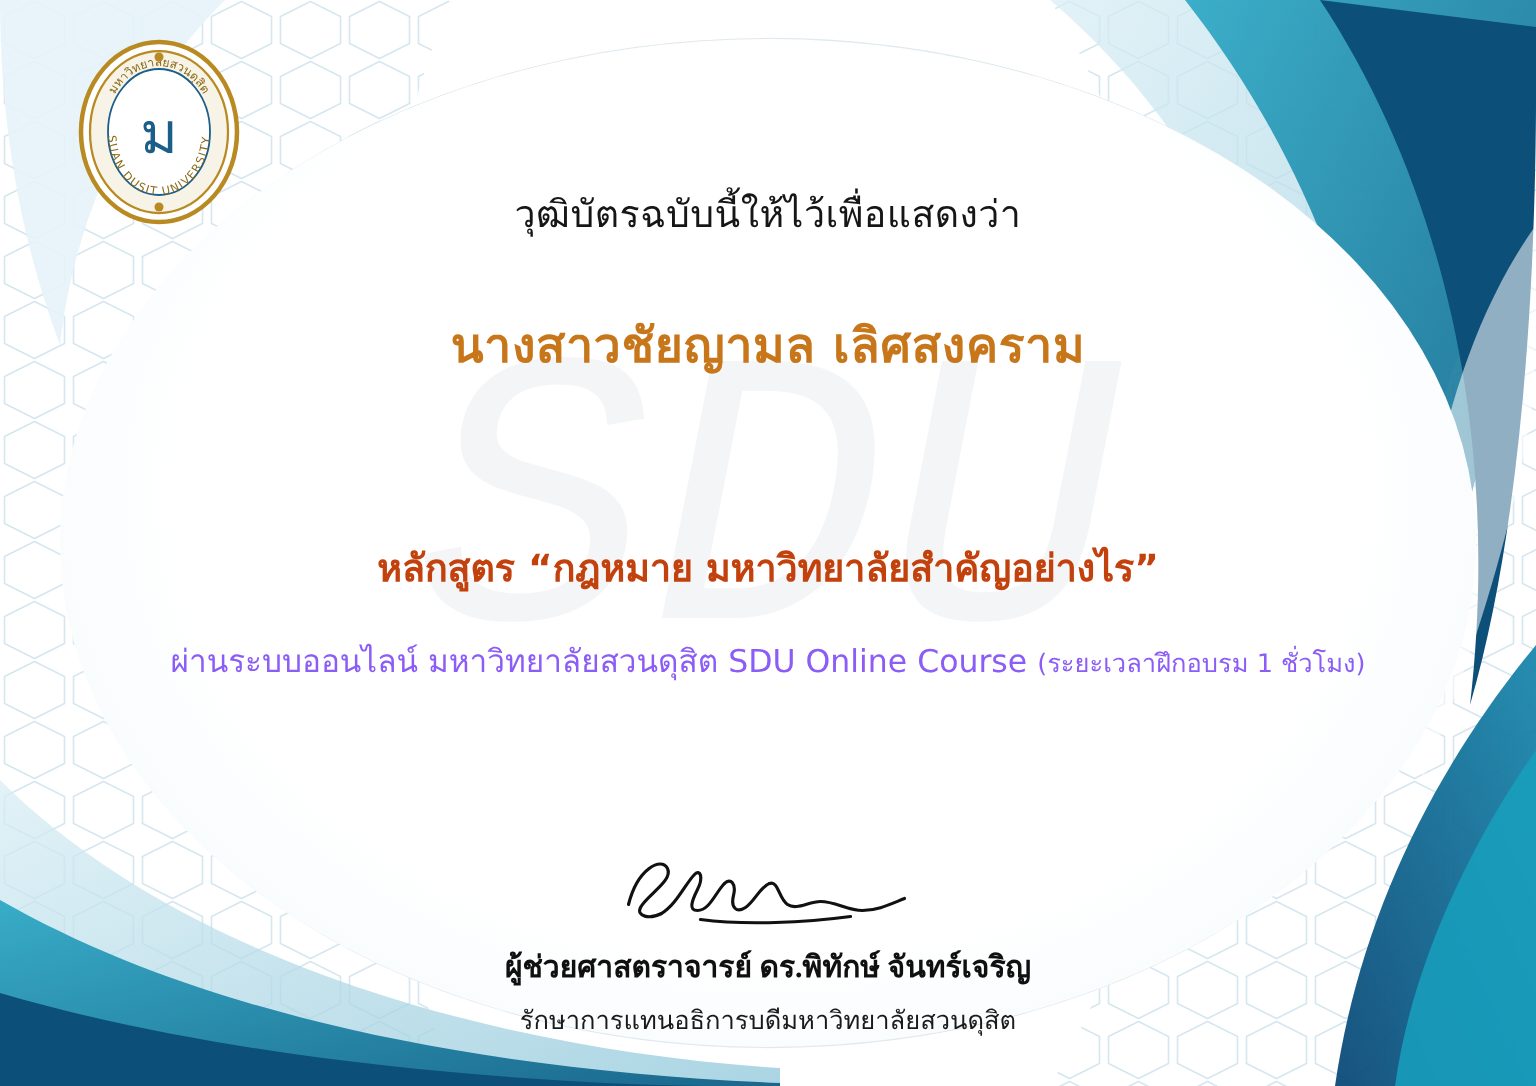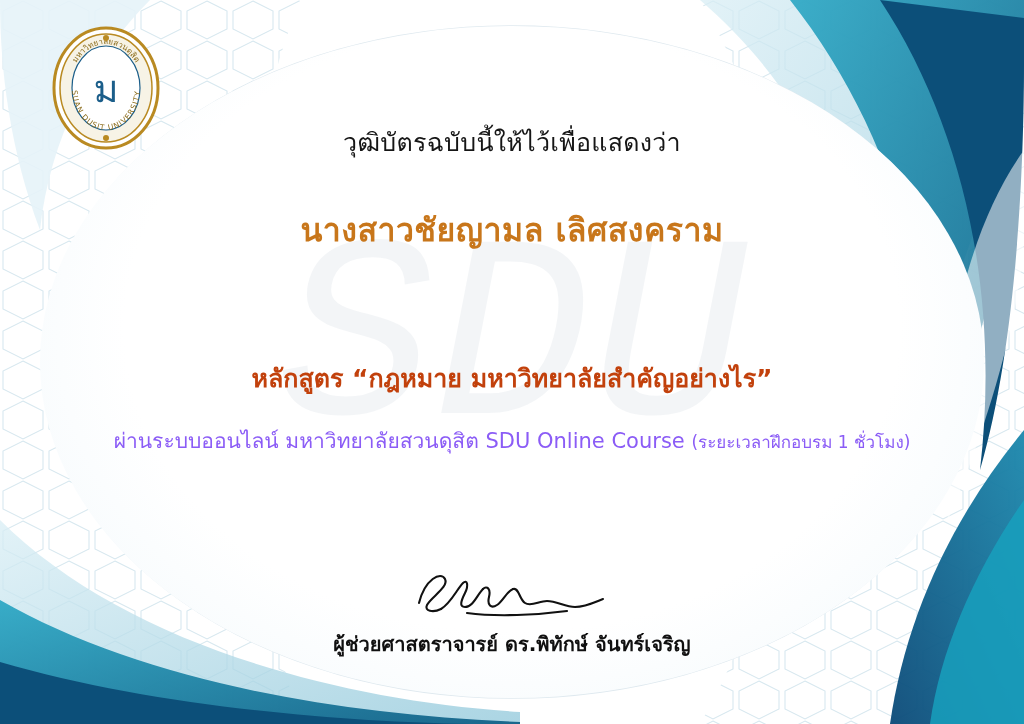--- a/index.html
+++ b/index.html
@@ -142,20 +142,21 @@
     height: 58px;
     display: flex;
     align-items: center;
     justify-content: center;
   }
   .signer-name {
     margin-top: 4px;
     font-size: 20px;
     font-weight: bold;
     color: #101010;
+    font-family: Liberation Serif, serif;
   }
   .signer-title {
     margin-top: 6px;
     font-size: 17px;
     color: #1a1a1a;
   }
 </style>
 </head>
 <body>
 
@@ -252,16 +253,17 @@
           <g fill="none" stroke="#111111" stroke-width="2.1" stroke-linecap="round" stroke-linejoin="round">
             <path d="M12 36 C18 12 34 4 38 12 C42 20 24 30 20 38 C17 44 26 46 34 42"></path>
             <path d="M34 42 C44 36 50 22 56 16 C60 12 62 18 58 26 C54 34 52 40 58 40 C66 40 70 28 76 22"></path>
             <path d="M76 22 C80 18 84 22 82 30 C80 38 84 42 90 38 C96 34 100 24 106 22"></path>
             <path d="M106 22 C112 20 112 32 118 36 C124 40 132 34 140 34 C150 34 158 40 168 40 C178 40 186 36 196 32"></path>
             <path d="M60 46 C90 50 130 48 160 44"></path>
           </g>
         </svg>
       </div>
       <div class="signer-name">ผู้ช่วยศาสตราจารย์ ดร.พิทักษ์ จันทร์เจริญ</div>
+      <div class="signer-title">รักษาการแทนอธิการบดีมหาวิทยาลัยสวนดุสิต</div>
     </div>
 
   </div>
 </div>
 
 </body></html>

